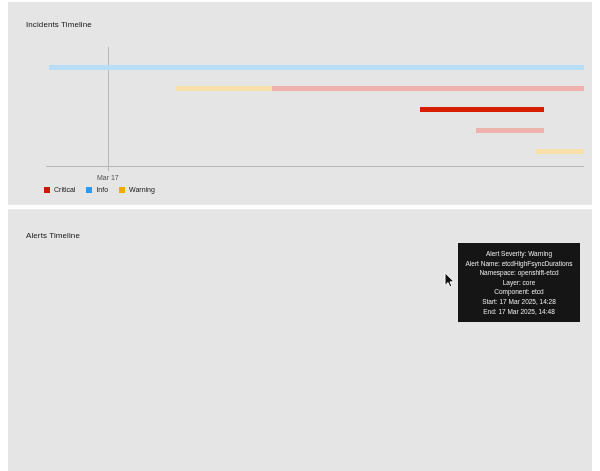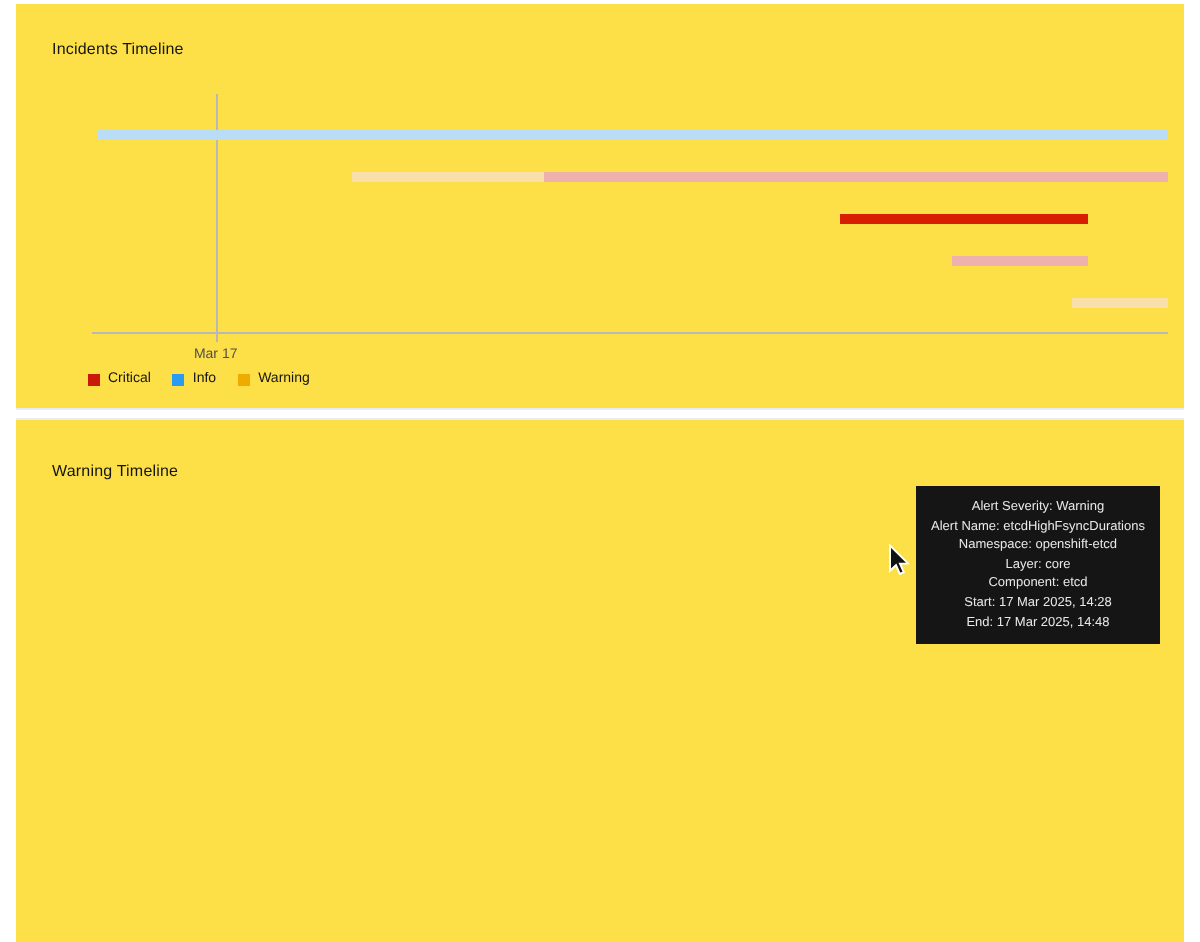--- a/index.html
+++ b/index.html
@@ -21,21 +21,21 @@
     height: 471px;
     position: relative;
     background: #ffffff;
   }
 
   
   .card {
     position: absolute;
     left: 8px;
     width: 584px;
-    background: #fde047;
+    background: #e5e5e5;
     border: 1px solid #ebebeb;
     box-sizing: border-box;
   }
   #incidents-card {
     top: 2px;
     height: 203px;
     border-top: none;
     border-left: none;
     border-right: none;
   }
@@ -223,21 +223,21 @@
           <span class="legend-label">Info</span>
         </div>
         <div class="legend-item">
           <span class="legend-swatch" style="background: rgb(240, 171, 0);"></span>
           <span class="legend-label">Warning</span>
         </div>
       </div>
   </section>
 
   <section class="card" id="alerts-card">
-    <h2 class="card-title">Warning Timeline</h2>
+    <h2 class="card-title">Alerts Timeline</h2>
 
     <div class="plot" id="alerts-plot">
 
       <div class="bars" id="alerts-bars"></div>
     </div>
 
   </section>
 
   <div id="tooltip">
       <span class="ttline">Alert Severity: Warning</span>

